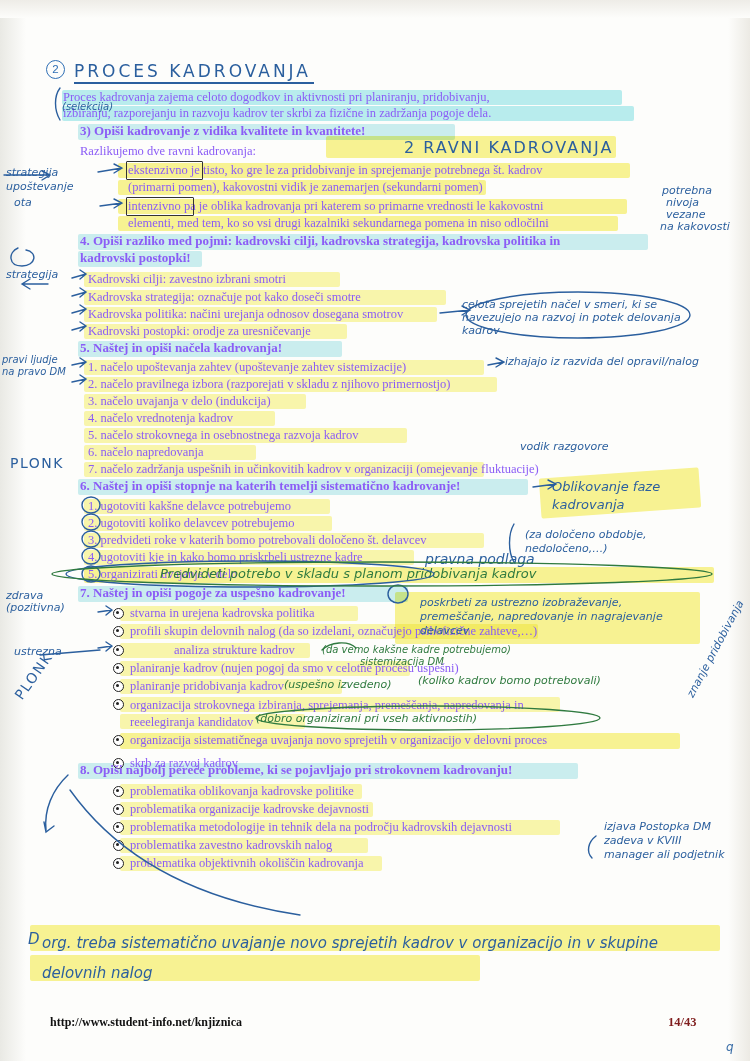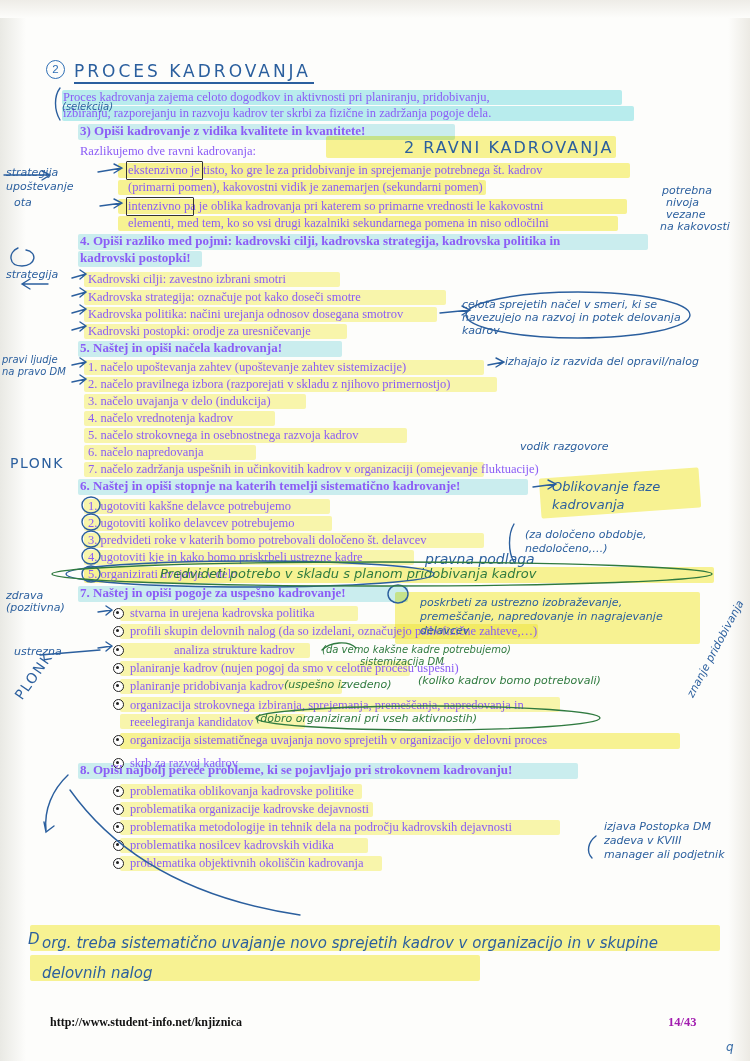--- a/index.html
+++ b/index.html
@@ -132,21 +132,21 @@
     font-weight: bold;
     font-size: 12px;
     color: #111;
   }
   .footer-page {
     position: absolute;
     left: 668px; top: 1015px;
     font-family: "Liberation Serif", serif;
     font-weight: bold;
     font-size: 12.5px;
-    color: #a21caf;
+    color: #7f1d1d;
   }
   .corner-mark {
     position: absolute;
     left: 726px; top: 1040px;
     font-family: "DejaVu Sans", sans-serif;
     font-size: 12px;
     color: #3c6fa8;
     font-style: italic;
   }
   .title-hand {
@@ -289,21 +289,21 @@
     <div class="bullet" style="left:113px; top:681px;"></div>
     <div class="bullet" style="left:113px; top:699px;"></div>
     <div class="bullet" style="left:113px; top:735px;"></div>
     <div class="bullet" style="left:113px; top:758px;"></div>
 
     <div class="t q" style="left:80px; top:763px;">8. Opiši najbolj pereče probleme, ki se pojavljajo pri strokovnem kadrovanju!</div>
 
     <div class="t body-txt" style="left:130px; top:784px;">problematika oblikovanja kadrovske politike</div>
     <div class="t body-txt" style="left:130px; top:802px;">problematika organizacije kadrovske dejavnosti</div>
     <div class="t body-txt" style="left:130px; top:820px;">problematika metodologije in tehnik dela na področju kadrovskih dejavnosti</div>
-    <div class="t body-txt" style="left:130px; top:838px;">problematika nosilcev kadrovskih vidika</div>
+    <div class="t body-txt" style="left:130px; top:838px;">problematika zavestno kadrovskih nalog</div>
     <div class="t body-txt" style="left:130px; top:856px;">problematika objektivnih okoliščin kadrovanja</div>
 
     <div class="bullet" style="left:113px; top:786px;"></div>
     <div class="bullet" style="left:113px; top:804px;"></div>
     <div class="bullet" style="left:113px; top:822px;"></div>
     <div class="bullet" style="left:113px; top:840px;"></div>
     <div class="bullet" style="left:113px; top:858px;"></div>
 
     <div class="ink" style="left:62px; top:101px; font-size:10px;">(selekcija)</div>
     <div class="ink" style="left:404px; top:138px; font-size:16px; letter-spacing:2px; font-style:normal;">2 RAVNI KADROVANJA</div>

